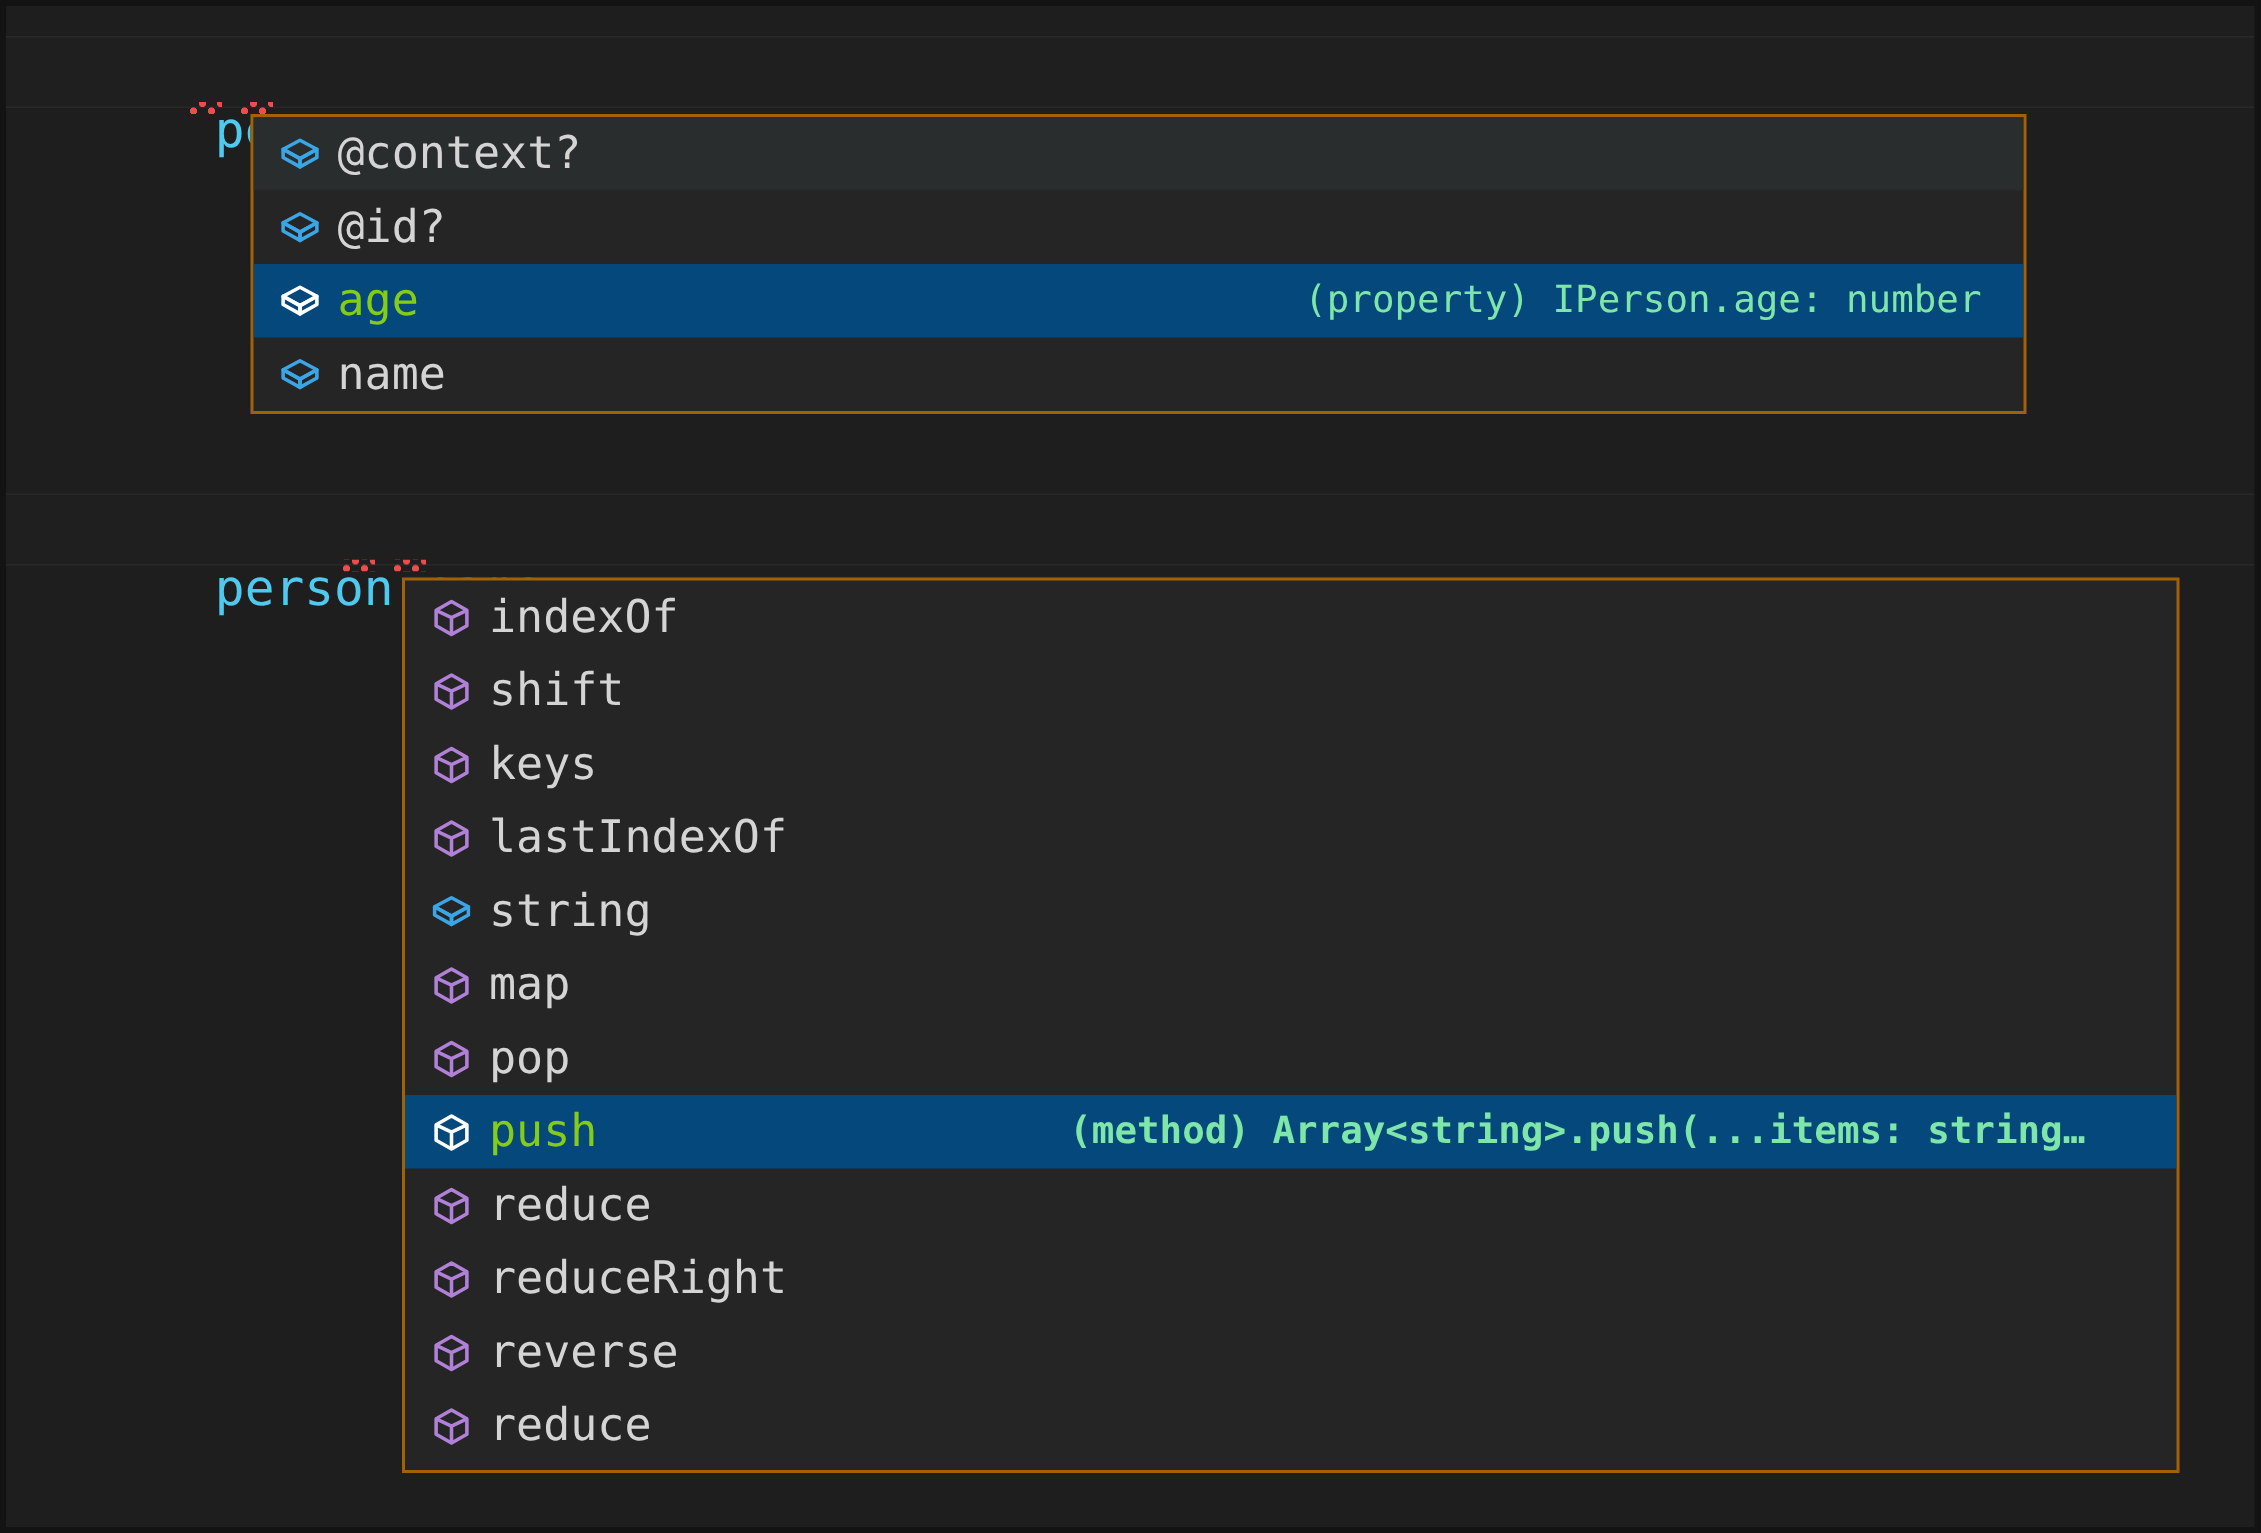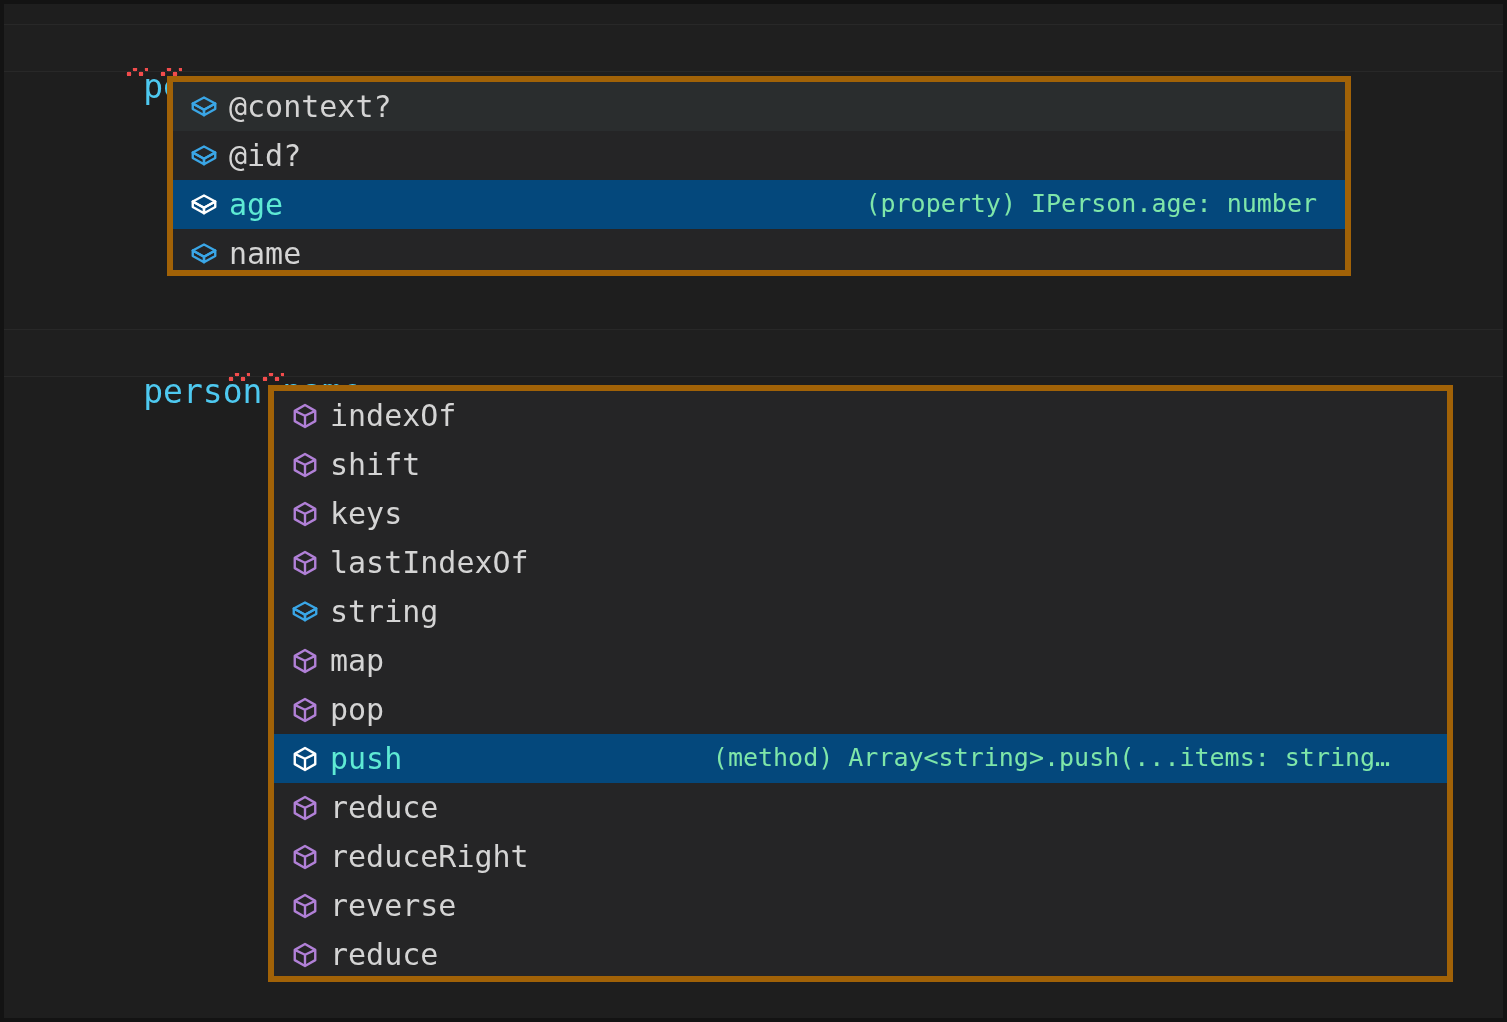--- a/index.html
+++ b/index.html
@@ -56,21 +56,21 @@
       radial-gradient(circle at 3px 6px, #f14c4c 2.2px, transparent 2.6px),
       radial-gradient(circle at 9px 1px, #f14c4c 2.2px, transparent 2.6px);
     background-size: 12px 8px;
     background-repeat: repeat-x;
   }
 
   
   .suggest {
     position: absolute;
     background: #252526;
-    border: 6px solid #a16207;
+    border: 2px solid #a16207;
     box-sizing: border-box;
     overflow: hidden;
   }
   .row {
     position: relative;
     display: flex;
     align-items: center;
     height: 49px;
     box-sizing: border-box;
     padding-left: 10px;
@@ -88,21 +88,21 @@
     flex: 0 0 42px;
   }
   .icon-wrap svg { display: block; }
 
   .label {
     font-size: 30px;
     line-height: 34px;
     color: #d4d4d4;
     padding-left: 4px;
   }
-  .row.selected .label { color: #5eead4; }
+  .row.selected .label { color: #84cc16; }
 
   .detail {
     font-size: 25px;
     line-height: 30px;
     color: #86efac;
     opacity: .95;
     position: absolute;
     white-space: nowrap;
     overflow: hidden;
   }
@@ -125,20 +125,21 @@
     top: 381px;
     width: 1185px;
     height: 597px;
     text-align: center;
   }
   #suggest-name .detail {
     left: 400px;
     top: 9px;
     right: 18px;
     text-overflow: clip;
+    font-weight: bold;
   }
 </style>
 </head>
 <body>
 
 <div class="editor">
 
   <div class="code-line" style="top:20px;">
     <div class="code-text">
       <span class="tok-id">person</span><span class="tok-punc">.;</span>

